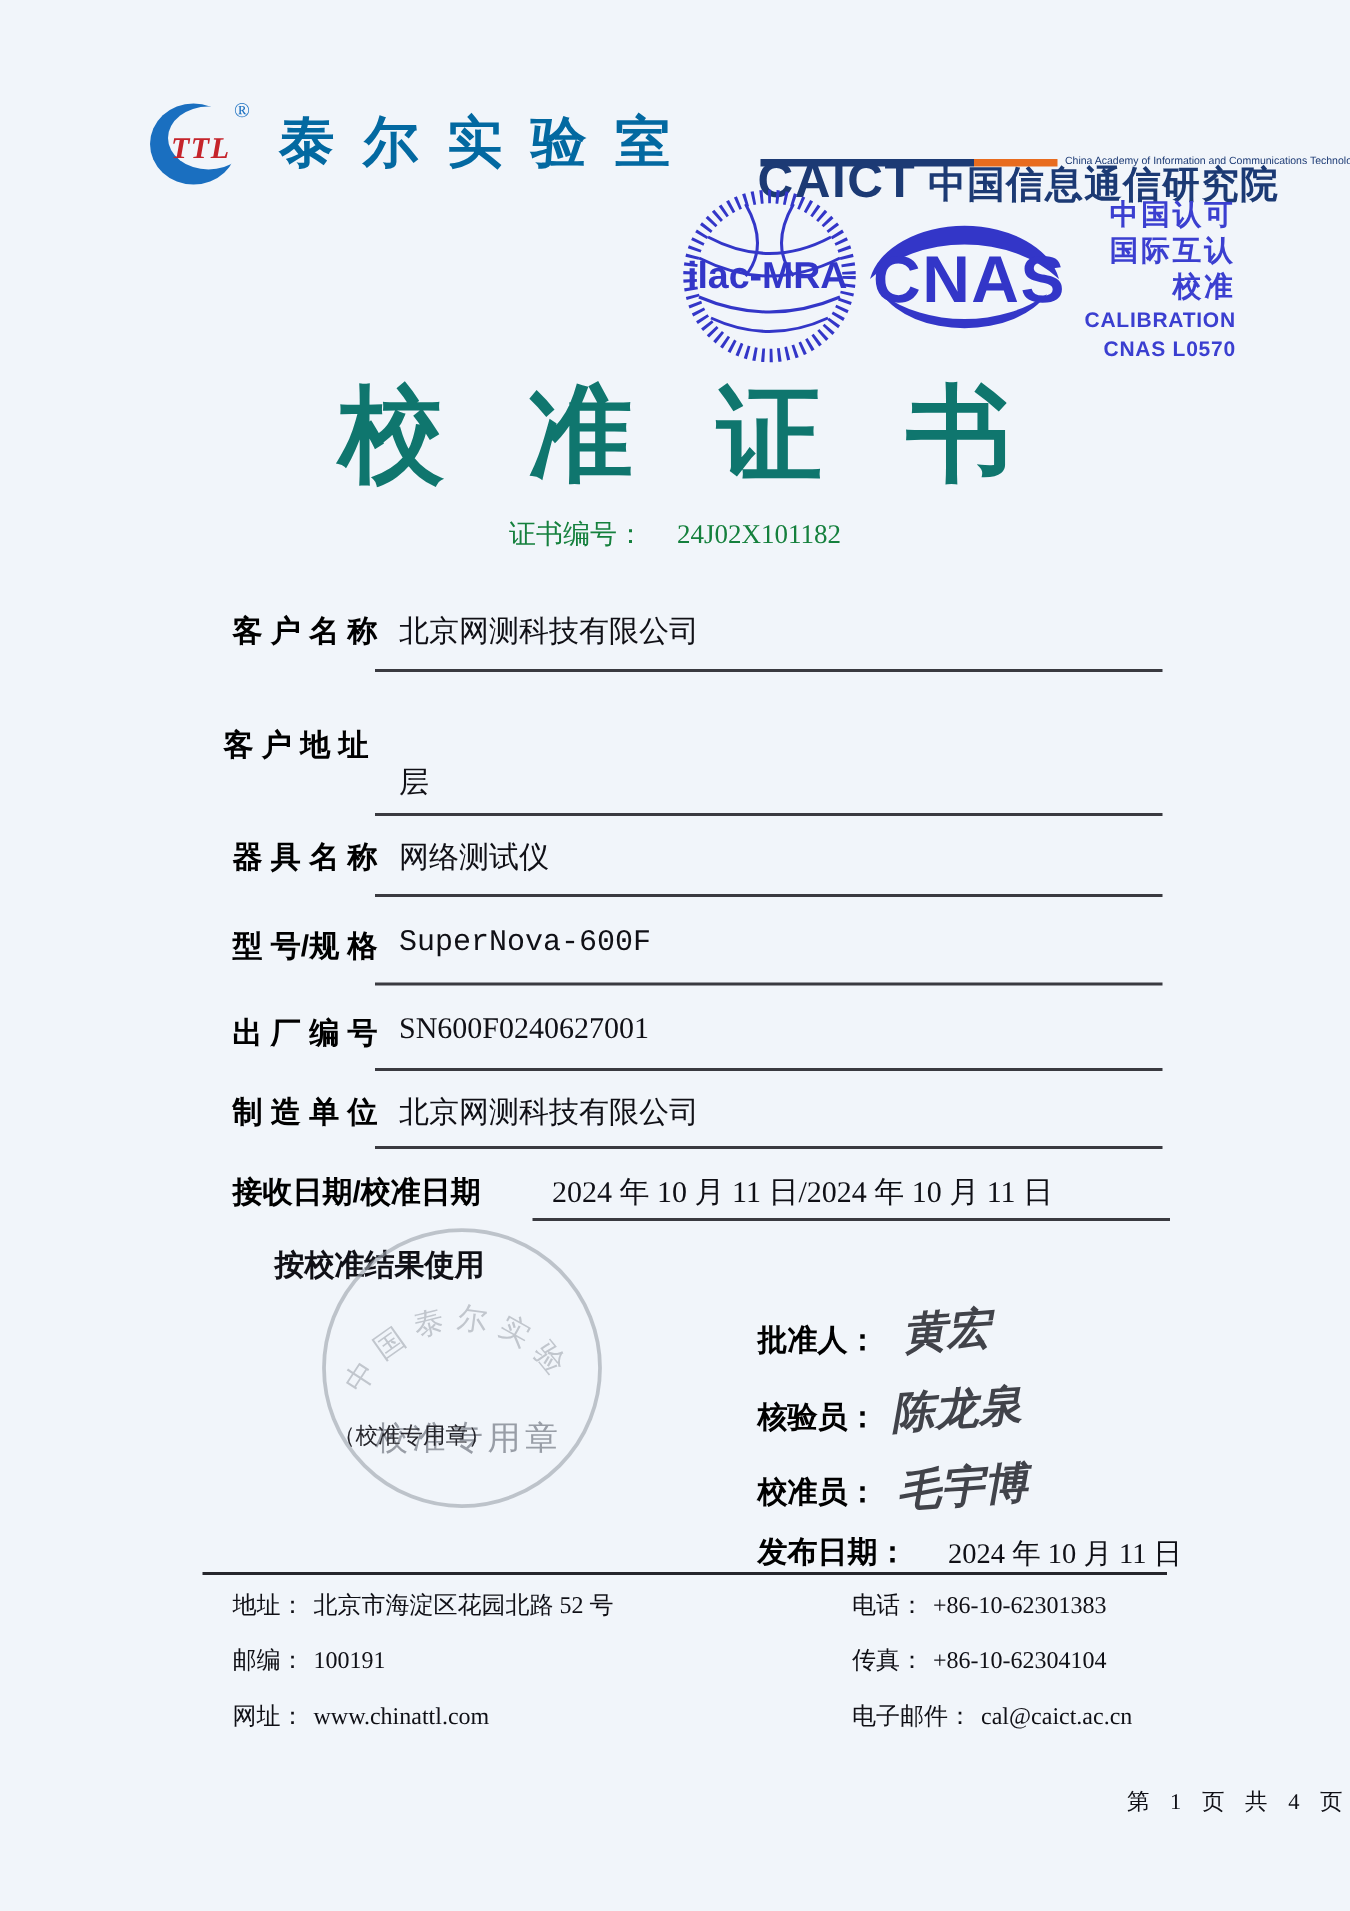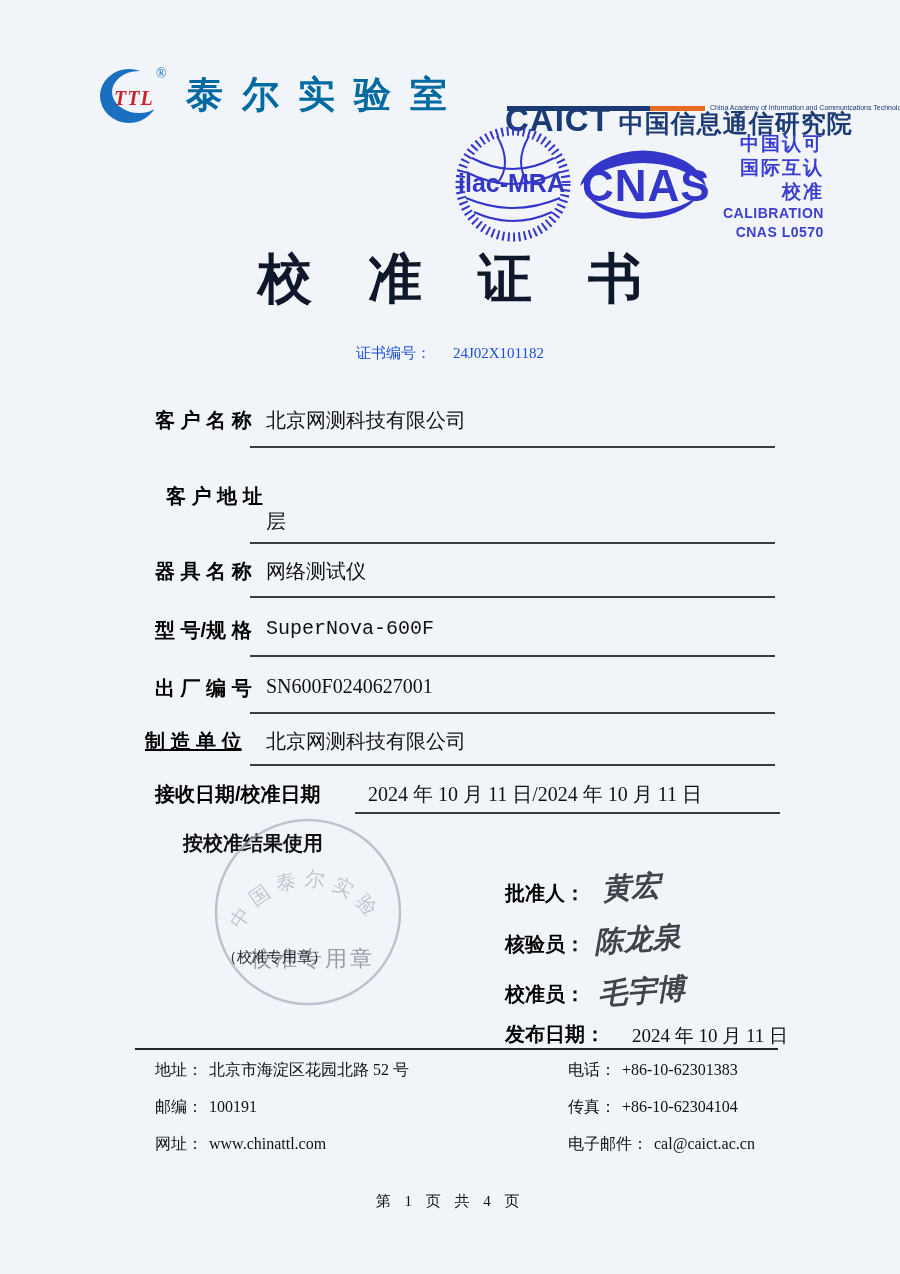--- a/index.html
+++ b/index.html
@@ -16,45 +16,45 @@
   .caict-acronym{font-size:33px;font-weight:bold;color:#1c3a74;letter-spacing:1px;
                  font-family:"Liberation Sans",sans-serif;line-height:1;margin-top:27px;}
   .caict-cn{font-size:25px;font-weight:bold;color:#1c3a74;letter-spacing:1px;line-height:1;
             font-family:"Liberation Sans",sans-serif;}
   .caict-bar{height:5px;background:linear-gradient(to right,#1c3a74 0 72%,#e86c1f 72% 100%);}
   .caict-en{font-size:7px;color:#1c3a74;font-family:"Liberation Sans",sans-serif;white-space:nowrap;}
   .acc-text{color:#3b3fd0;font-family:"Liberation Sans",sans-serif;font-weight:bold;}
   .acc-cjk{font-size:19px;line-height:24px;letter-spacing:2px;}
   .acc-en{font-size:14px;line-height:19px;letter-spacing:0.5px;}
   
-  .doc-title{width:100%;text-align:center;font-size:54px;font-weight:bold;color:#0f172a;
+  .doc-title{width:100%;text-align:center;font-size:70px;font-weight:bold;color:#0f766e;
              letter-spacing:56px;padding-left:56px;box-sizing:border-box;
              font-family:"Liberation Serif",serif;}
-  .certno{width:100%;text-align:center;font-size:15px;color:#1d4ed8;}
+  .certno{width:100%;text-align:center;font-size:18px;color:#15803d;}
   .certno .v{margin-left:22px;}
   
   .flabel{font-size:20px;font-weight:bold;color:#000;
           font-family:"Liberation Sans",sans-serif;white-space:nowrap;}
   .fvalue{font-size:20px;color:#101016;white-space:nowrap;
           font-family:"Liberation Serif",serif;}
   .uline{height:2px;background:#3a3a40;}
   .usage{font-size:20px;font-weight:600;color:#101016;}
   
   .stamp-caption{font-size:15px;color:#24242a;}
   
   .siglabel{font-size:20px;font-weight:bold;color:#000;
             font-family:Liberation Serif, serif;white-space:nowrap;}
   .signame{font-size:29px;color:#2f3038;font-style:italic;font-weight:600;
            transform:rotate(-4deg);white-space:nowrap;opacity:.9;}
   .issueval{font-size:19px;color:#101016;white-space:nowrap;}
   
   .divider{height:2px;background:#26262c;}
   .foot-item{font-size:16px;color:#101016;white-space:nowrap;}
   .foot-item .fl{margin-right:6px;}
-  .pageinfo{width:100%;text-align:center;font-size:15px;color:#101016;letter-spacing:5px;}
+  .pageinfo{width:100%;text-align:right;font-size:15px;color:#101016;letter-spacing:5px;}
 </style>
 </head>
 <body>
 
 <div class="page">
 
   <svg class="abs" style="left:98px;top:62px;" width="112" height="66" viewBox="0 0 112 66">
     <ellipse cx="31" cy="34" rx="29" ry="27" fill="#1a6fc0"></ellipse>
     <ellipse cx="41" cy="30" rx="27" ry="21" fill="#f1f5fa"></ellipse>
     <text x="16" y="43" font-family="Liberation Serif, serif" font-style="italic" font-weight="bold" font-size="20" fill="#c5242b" letter-spacing="1">TTL</text>
@@ -97,37 +97,37 @@
   <div class="abs doc-title" style="top:243px;">校准证书</div>
 
   <div class="abs certno" style="top:344px;">
     <span>证书编号：</span><span class="v">24J02X101182</span>
   </div>
 
   <div class="abs flabel" style="left:155px;top:407px;">客 户 名 称</div>
   <div class="abs fvalue" style="left:266px;top:407px;">北京网测科技有限公司</div>
   <div class="abs uline" style="left:250px;top:446px;width:525px;"></div>
 
-  <div class="abs flabel" style="left:166px;top:483px;">客 户 地 址</div>
+  <div class="abs flabel" style="left:149px;top:483px;">客 户 地 址</div>
   <div class="abs fvalue" style="left:266px;top:508px;">层</div>
   <div class="abs uline" style="left:250px;top:542px;width:525px;"></div>
 
   <div class="abs flabel" style="left:155px;top:558px;">器 具 名 称</div>
   <div class="abs fvalue" style="left:266px;top:558px;">网络测试仪</div>
   <div class="abs uline" style="left:250px;top:596px;width:525px;"></div>
 
   <div class="abs flabel" style="left:155px;top:617px;">型 号/规 格</div>
   <div class="abs fvalue" style="left:266px;top:617px;font-family:Liberation Mono, monospace;">SuperNova-600F</div>
   <div class="abs uline" style="left:250px;top:655px;width:525px;"></div>
 
   <div class="abs flabel" style="left:155px;top:675px;">出 厂 编 号</div>
   <div class="abs fvalue" style="left:266px;top:675px;">SN600F0240627001</div>
   <div class="abs uline" style="left:250px;top:712px;width:525px;"></div>
 
-  <div class="abs flabel" style="left:145px;top:728px;text-decoration:underline;">制 造 单 位</div>
+  <div class="abs flabel" style="left:155px;top:728px;">制 造 单 位</div>
   <div class="abs fvalue" style="left:266px;top:728px;">北京网测科技有限公司</div>
   <div class="abs uline" style="left:250px;top:764px;width:525px;"></div>
 
   <div class="abs flabel" style="left:155px;top:781px;">接收日期/校准日期</div>
   <div class="abs fvalue" style="left:368px;top:781px;">2024 年 10 月 11 日/2024 年 10 月 11 日</div>
   <div class="abs uline" style="left:355px;top:812px;width:425px;"></div>
 
   <div class="abs usage" style="left:183px;top:830px;">按校准结果使用</div>
 
   <svg class="abs" style="left:208px;top:816px;" width="200" height="190" viewBox="0 0 200 190">

